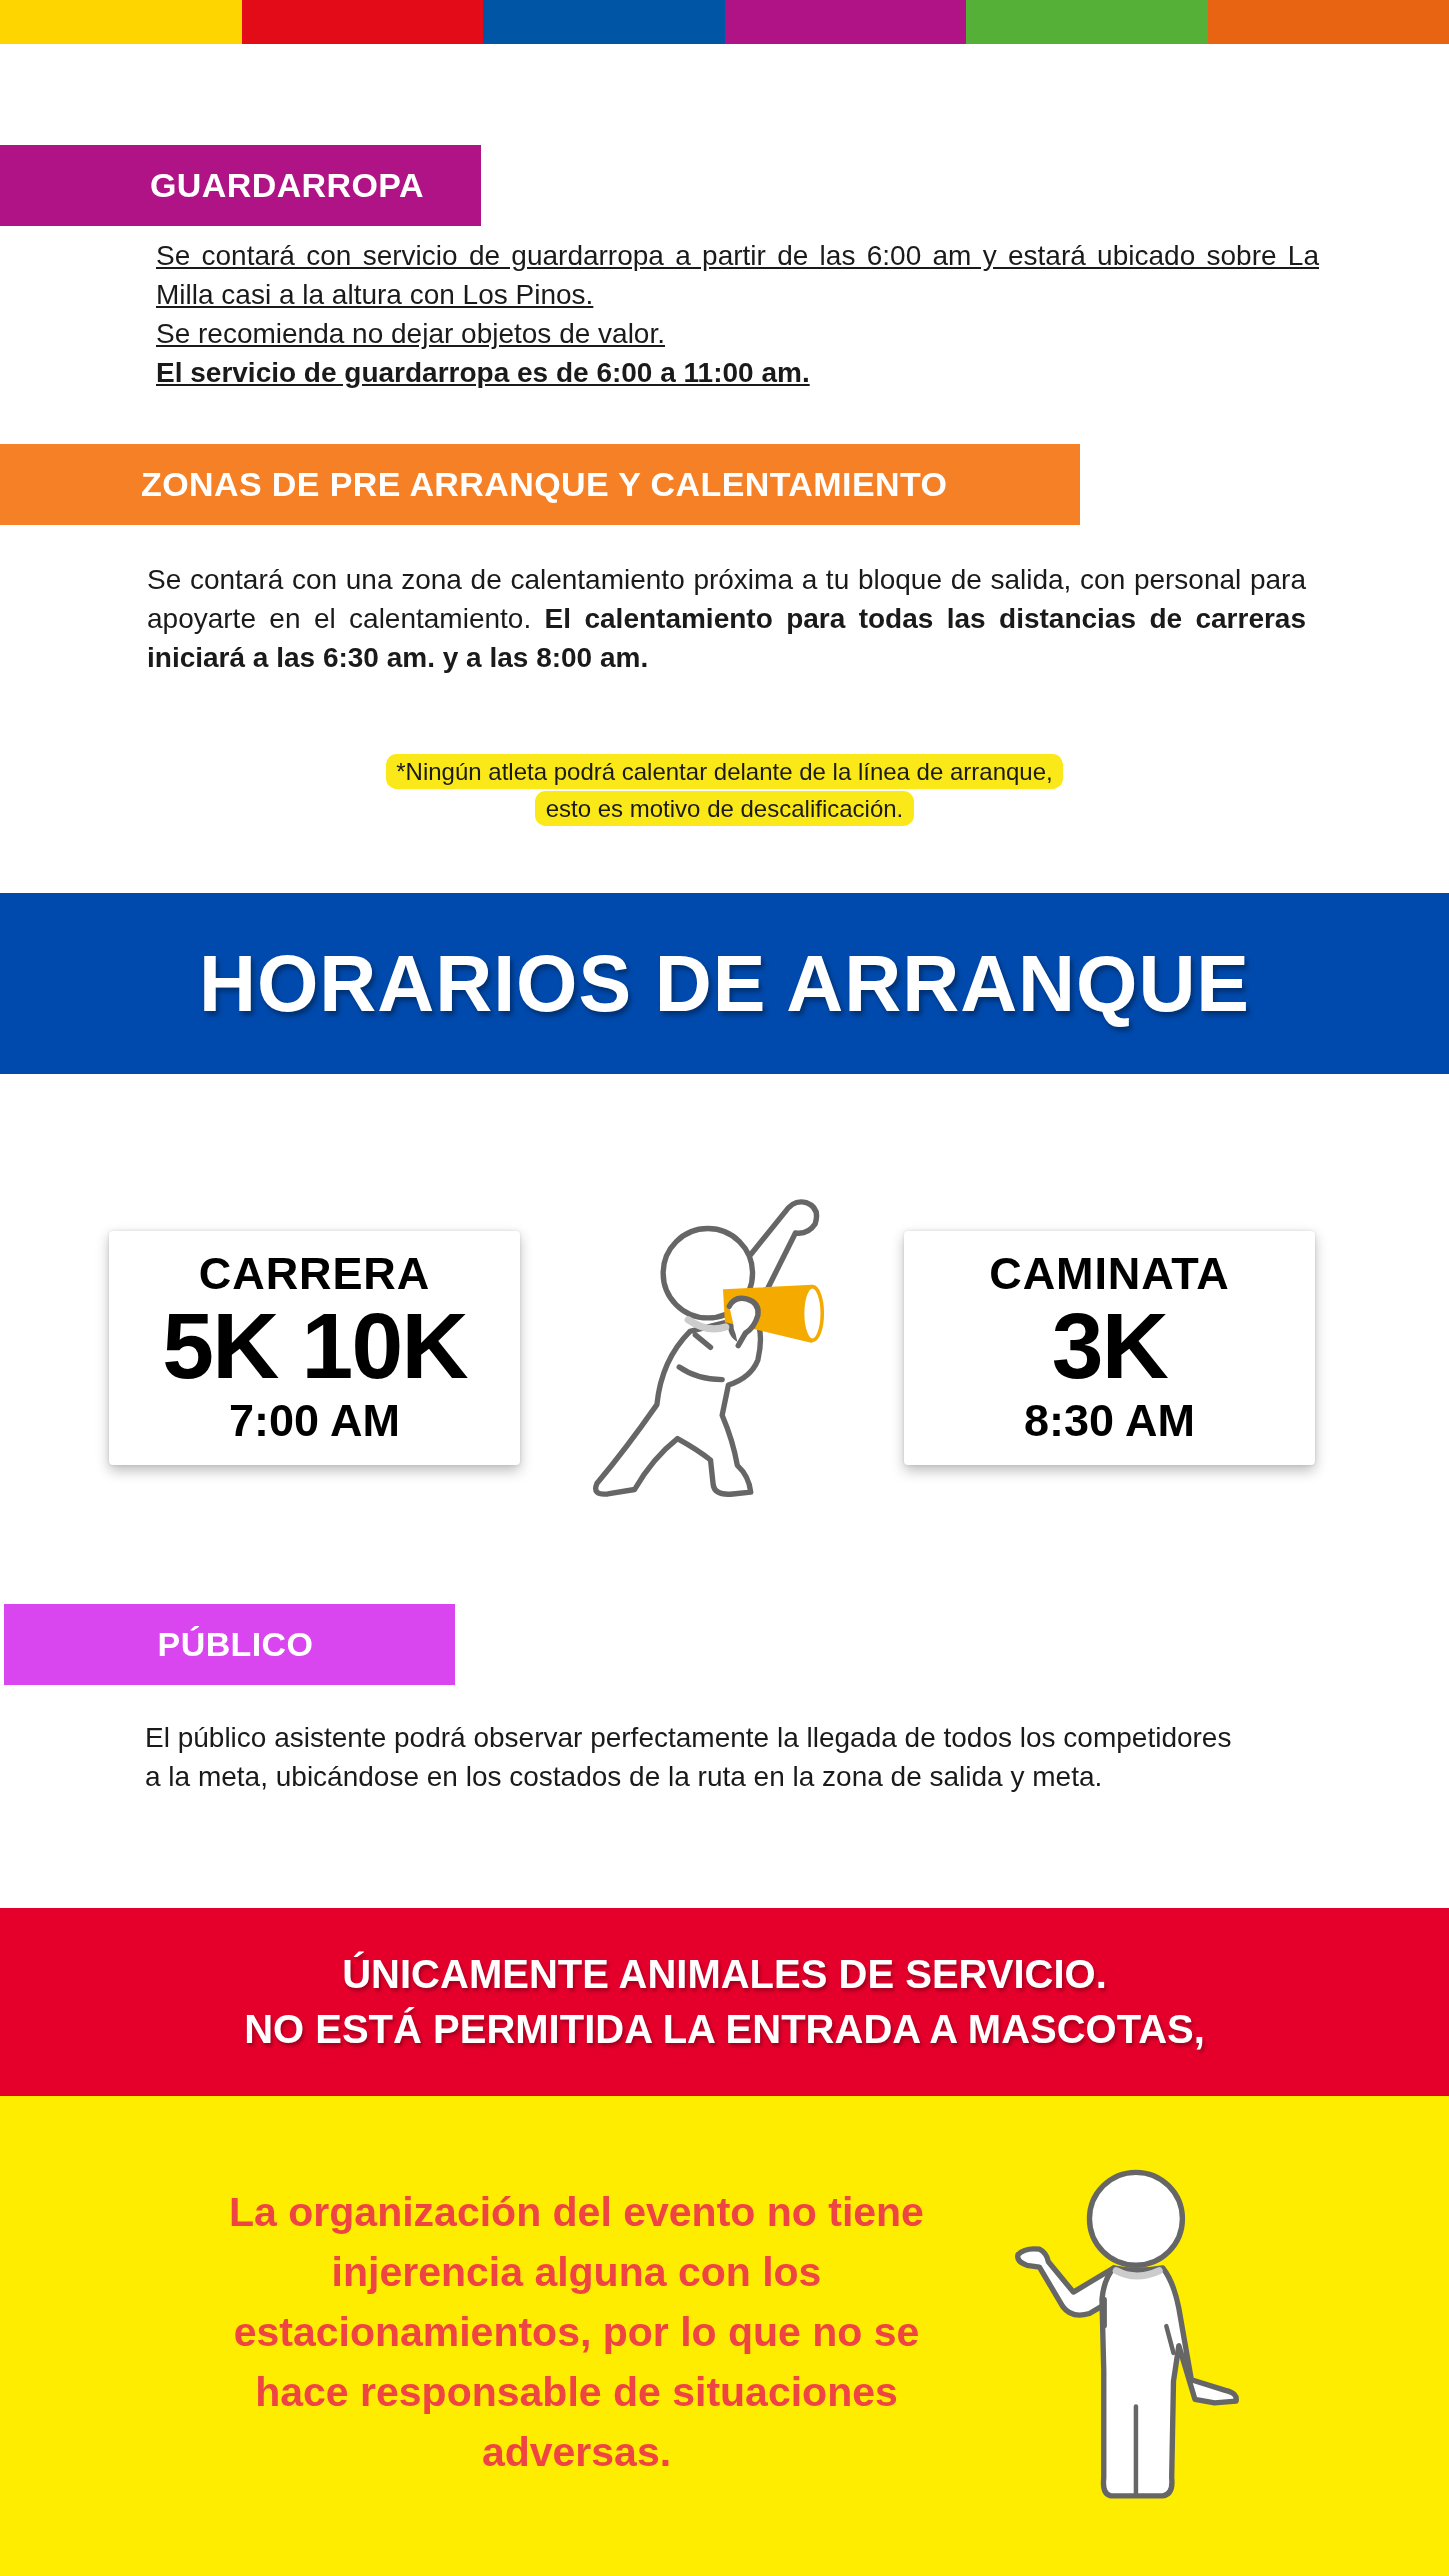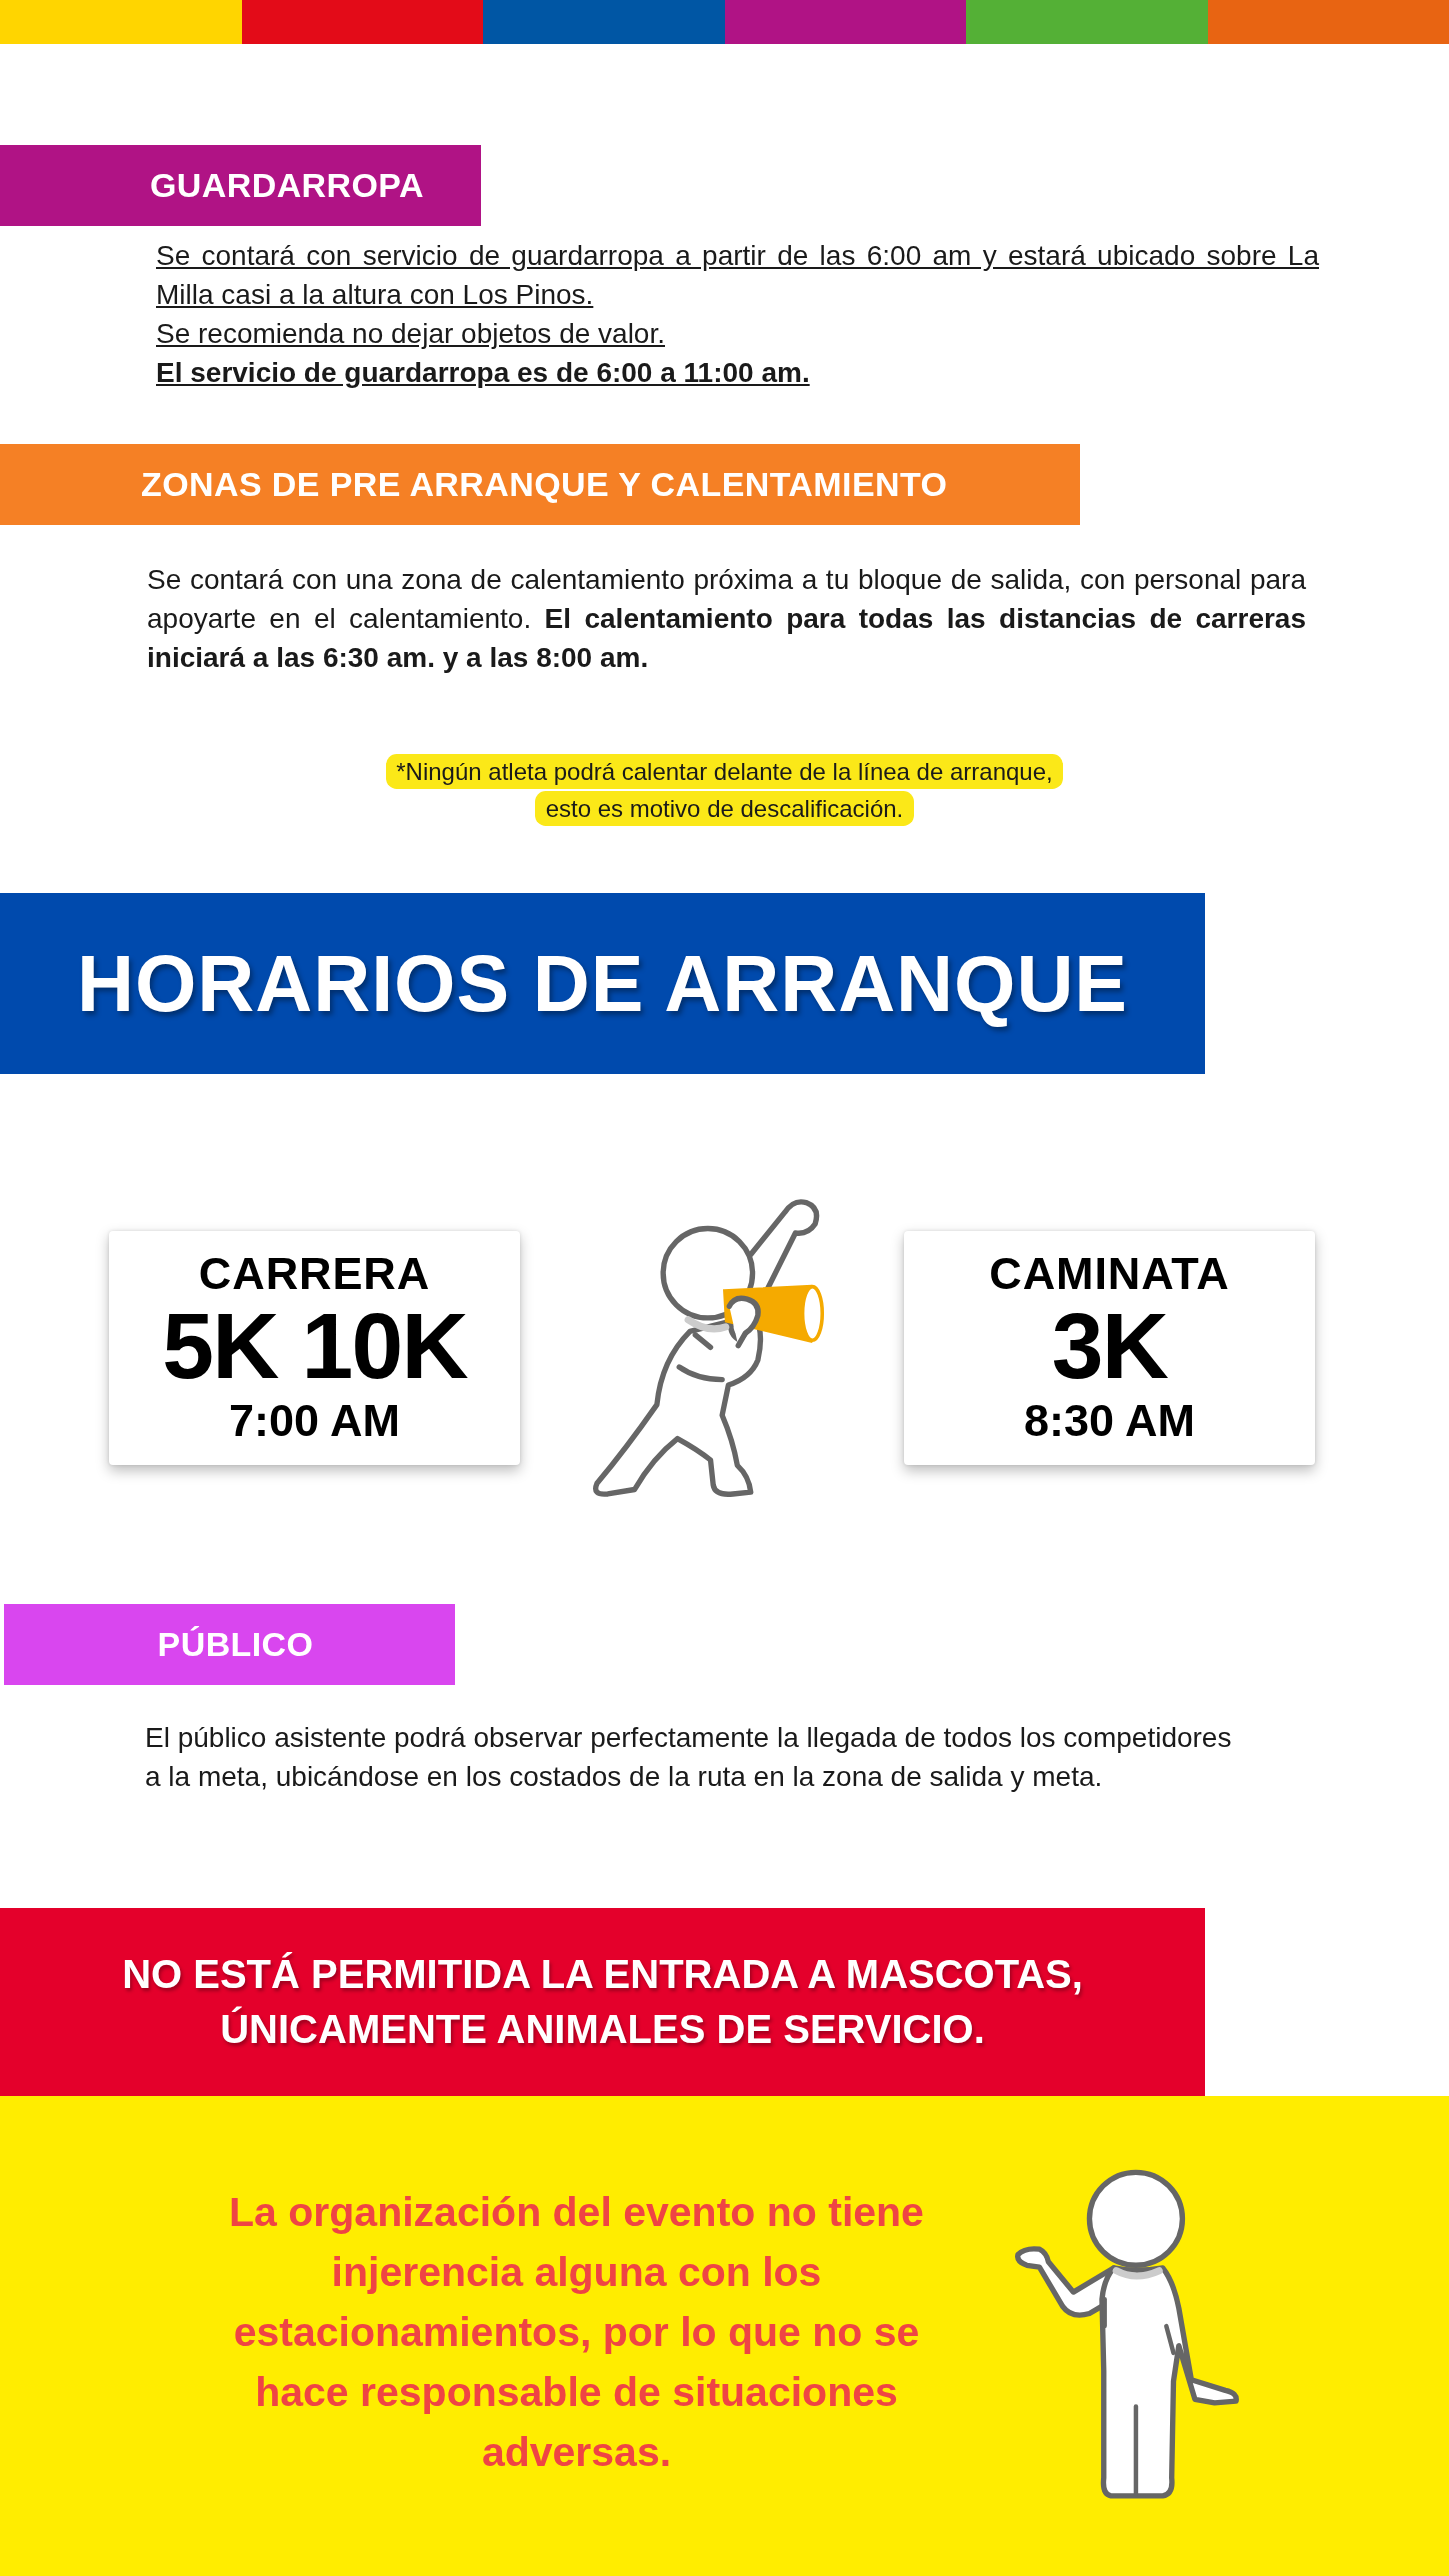--- a/index.html
+++ b/index.html
@@ -24,21 +24,21 @@
     .justify { text-align: justify; }
 
     .note-wrap { position: absolute; left: 0; width: 1449px; top: 741px; text-align: center; }
     .note {
       display: inline; background: #fbe818; color: #1a1a1a;
       font-size: 24px; line-height: 37px; padding: 3.6px 10.7px;
       border-radius: 10.7px; box-decoration-break: clone; -webkit-box-decoration-break: clone;
     }
 
     .band {
-      position: absolute; left: 0; width: 1205px;
+      position: absolute; left: 0; width: 1449px;
       display: flex; align-items: center; justify-content: center; text-align: center;
       color: #ffffff; font-weight: 700;
     }
     .band-blue { top: 893px; height: 181px; background: #004aad; font-size: 79px; letter-spacing: 0.9px;
       text-shadow: 2.7px 3.6px 5.4px rgba(0,0,0,0.35); }
     .band-red { top: 1908px; height: 188px; background: #e4002b; font-size: 40px; line-height: 55px;
       text-shadow: 1.8px 2.7px 3.6px rgba(0,0,0,0.3); }
 
     .time-card {
       position: absolute; width: 411px; height: 234px; background: #ffffff;
@@ -132,22 +132,22 @@
 
 <div class="section-tag" style="top:1604px; left:3.6px; width:451px; background:#d946ef; padding-left:154px;">
   <span>PÚBLICO</span>
 </div>
 <div class="body-text" style="left:145px; top:1718px; width:1109px;">
   <span>El público asistente podrá observar perfectamente la llegada de todos los competidores a la meta, ubicándose en los costados de la ruta en la zona de salida y meta.</span>
 </div>
 
 <div class="band band-red">
   <div>
+    <div>ÚNICAMENTE ANIMALES DE SERVICIO.</div>
     <div>NO ESTÁ PERMITIDA LA ENTRADA A MASCOTAS,</div>
-    <div>ÚNICAMENTE ANIMALES DE SERVICIO.</div>
   </div>
 </div>
 
 <div class="yellow-band"></div>
 <div class="yellow-text">La organización del evento no tiene injerencia alguna con los estacionamientos, por lo que no se hace responsable de situaciones adversas.</div>
 
 <svg class="figure" style="left:984px; top:2147px;" width="286" height="376" viewBox="0 0 320 420">
   <g fill="#ffffff" stroke="#666666" stroke-width="6" stroke-linecap="round" stroke-linejoin="round">
 
     <path d="M145 135 Q120 150 100 162 L72 128 Q70 118 62 114 Q46 112 38 120 Q36 128 48 132 L62 134 L88 178 Q98 192 118 186 L135 176 Z"></path>

